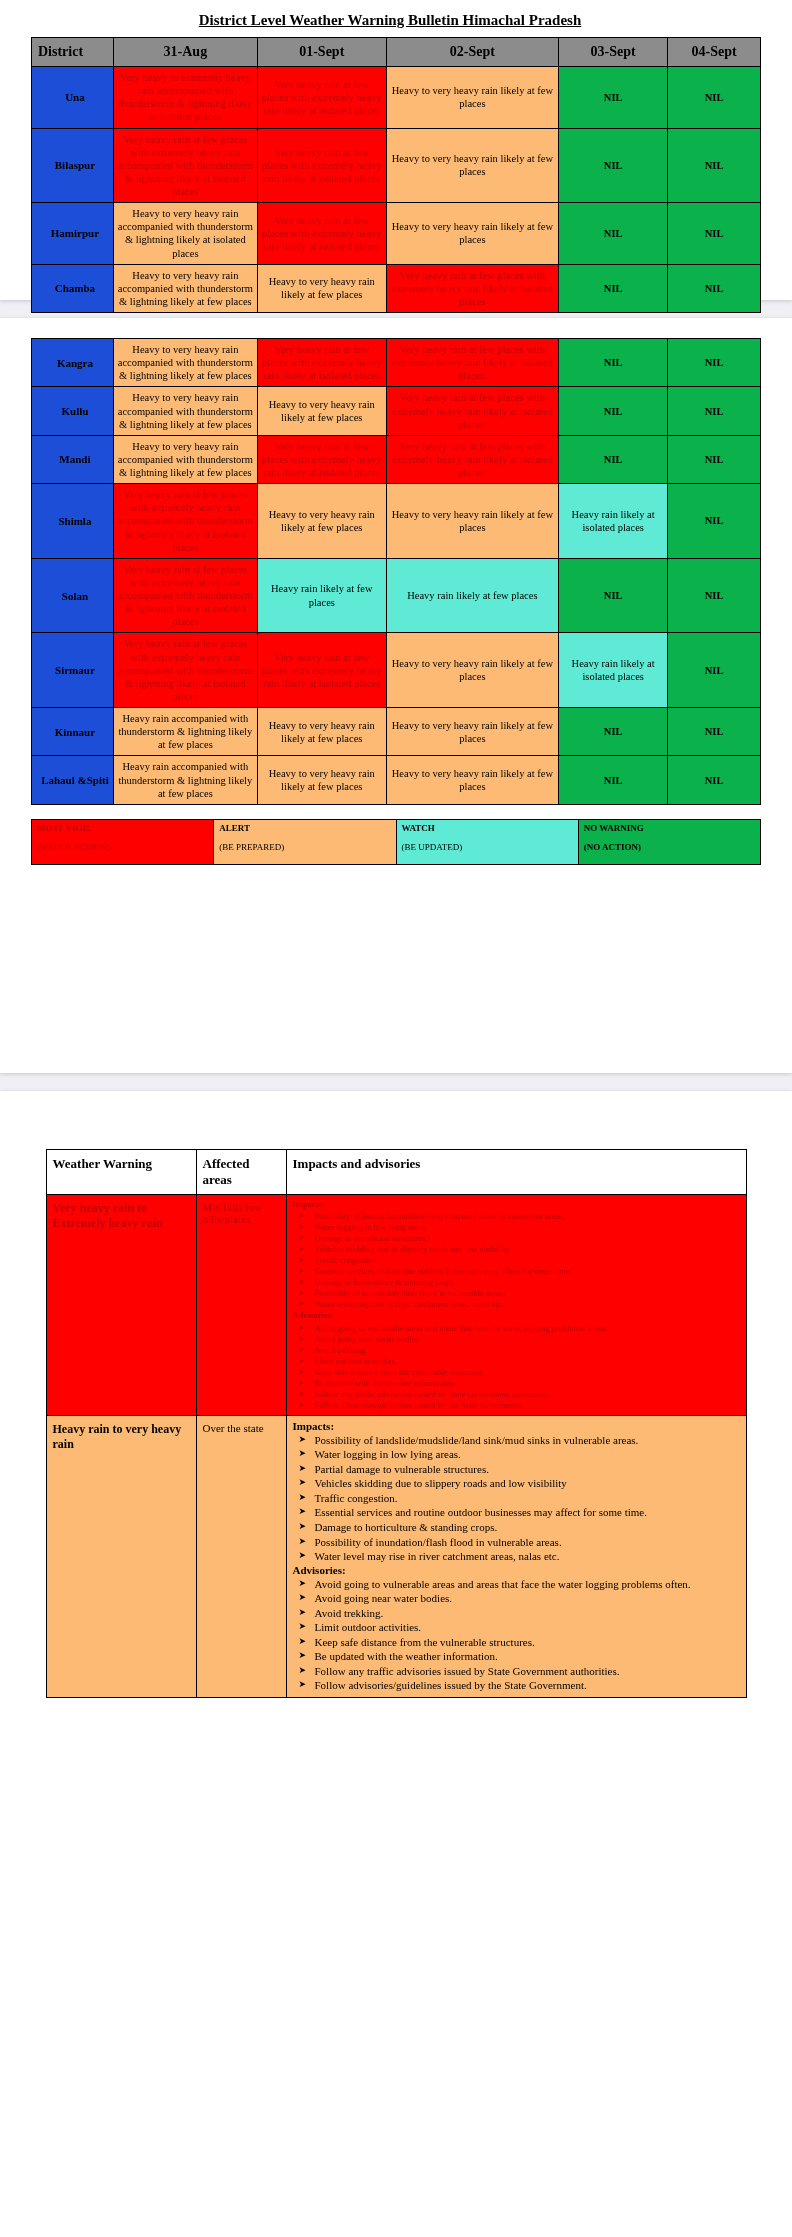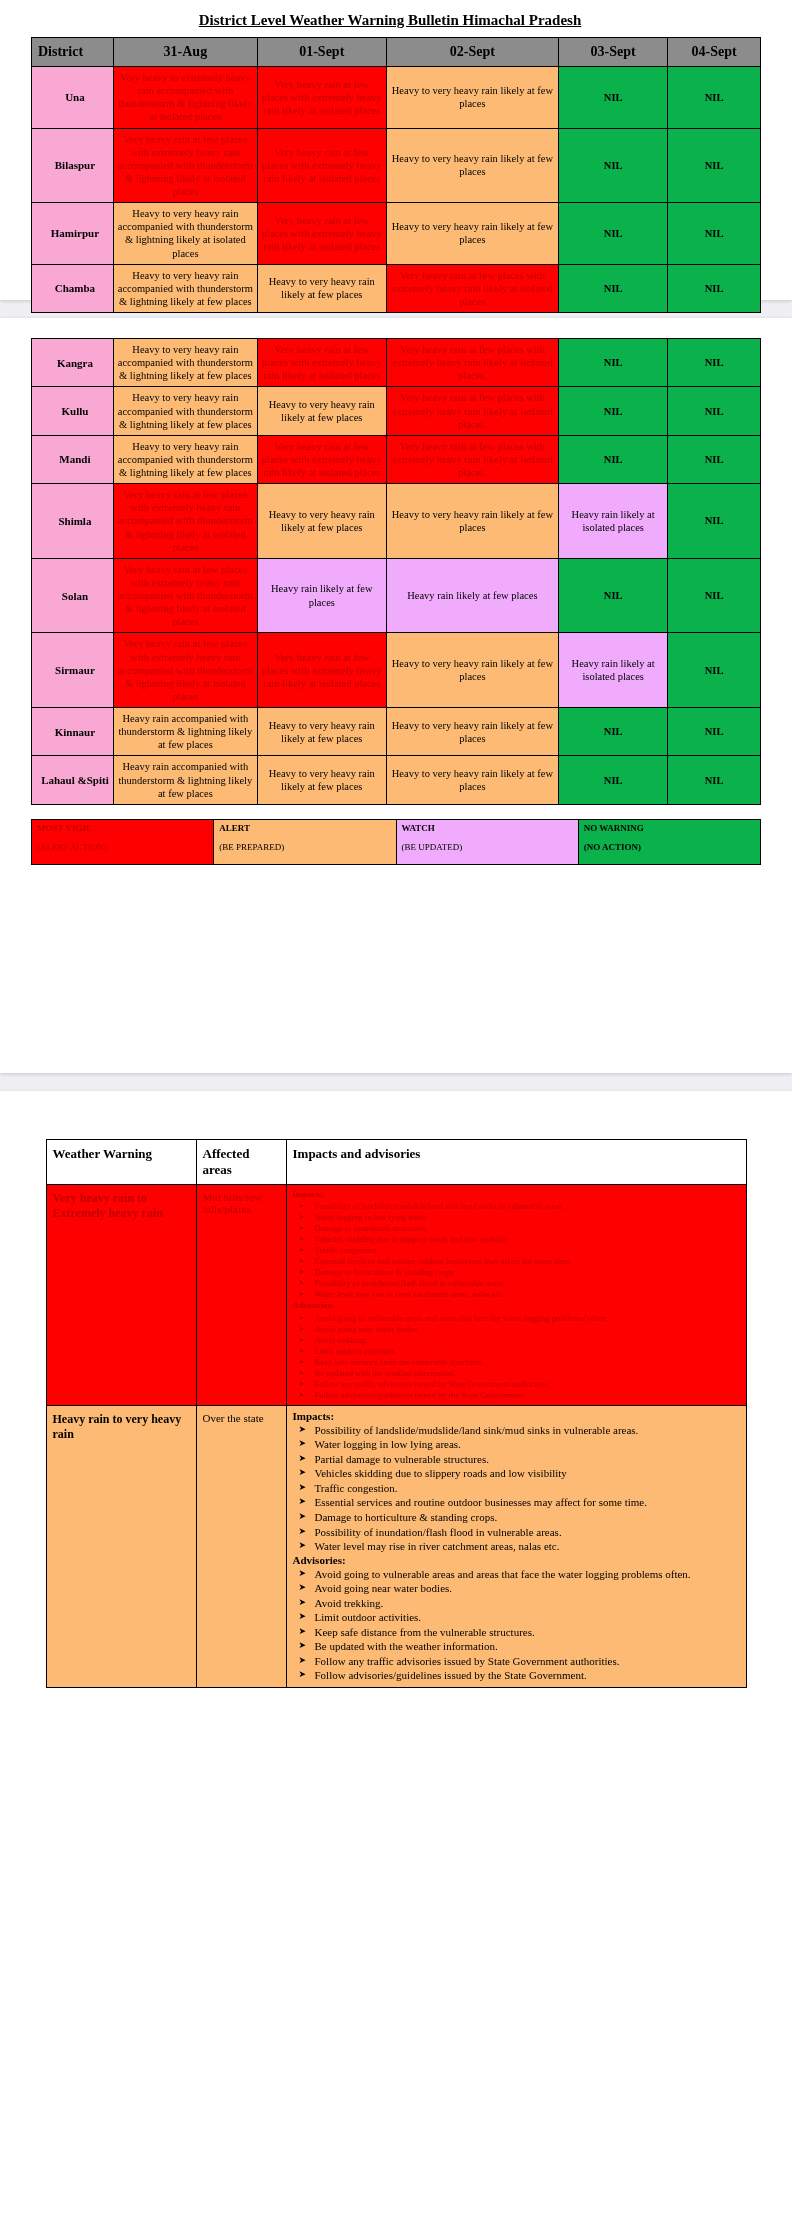--- a/index.html
+++ b/index.html
@@ -18,26 +18,26 @@
   }
   table.wx td,table.wx th{
     border:1px solid #000;text-align:center;vertical-align:middle;
     font-family:"Liberation Serif",serif;
   }
   table.wx th{
     background:#8c8c8c;color:#000;font-size:14px;font-weight:bold;padding:6px 2px;
   }
   table.wx th.dcol{text-align:left;padding-left:6px;}
   td.dist{
-    background:#f9a8d4;font-weight:bold;font-size:11px;text-align:left;padding-left:6px;
+    background:#1d4ed8;font-weight:bold;font-size:11px;text-align:left;padding-left:6px;
   }
   td.cell{font-size:10.5px;line-height:1.25;padding:4px 3px;}
   .red{background:#ff0000;color:#c00000;}
   .orange{background:#fdba74;color:#000;}
-  .yellow{background:#f0abfc;color:#000;}
+  .yellow{background:#5eead4;color:#000;}
   .green{background:#0bb14a;color:#000;}
   .green b, .green{font-weight:bold;}
   .nil{font-weight:bold;font-size:11px;}
 
   
   table.legend{
     border-collapse:collapse;width:730px;margin:14px auto 0 auto;table-layout:fixed;
   }
   table.legend td{
     border:1px solid #000;height:38px;vertical-align:top;padding:3px 5px;
@@ -46,21 +46,21 @@
   .legend .lab{display:block;font-weight:bold;}
   .legend .sub{display:block;margin-top:9px;}
   .legend .red{color:#c00000;}
 
   
   h2.imp{
     text-align:center;color:#1a1aff;font-size:21px;font-weight:bold;margin:10px 0 26px 0;
     font-family:"Liberation Serif",serif;
   }
   table.adv{
-    border-collapse:collapse;width:700px;margin:8px auto;table-layout:fixed;border-radius:31px;
+    border-collapse:collapse;width:700px;margin:18px auto;table-layout:fixed;border-radius:31px;
   }
   table.adv td,table.adv th{border:1px solid #000;vertical-align:top;}
   table.adv th{
     font-size:13px;font-weight:bold;padding:6px 6px;text-align:left;background:#fff;
     font-family:"Liberation Serif",serif;
   }
   td.warncell{font-size:12px;font-weight:bold;padding:6px;vertical-align:middle;}
   td.areacell{font-size:11px;padding:6px;vertical-align:middle;}
   td.impcell{padding:4px 6px;}
   .hd{font-weight:bold;font-size:11px;margin:0 0 1px 0;}
@@ -210,21 +210,21 @@
             <td class="cell green nil">NIL</td>
             <td class="cell green nil">NIL</td>
           </tr>
         </tbody>
     </table>
     <table class="legend">
       <tbody>
           <tr id="legendrow">
             <td class="red">
               <span class="lab">MOST VIGIL</span>
-              <span class="sub">(ALERT ACTION)</span>
+              <span class="sub">(WATCH ACTION)</span>
             </td>
             <td class="orange">
               <span class="lab">ALERT</span>
               <span class="sub">(BE PREPARED)</span>
             </td>
             <td class="yellow">
               <span class="lab">WATCH</span>
               <span class="sub">(BE UPDATED)</span>
             </td>
             <td class="green">

